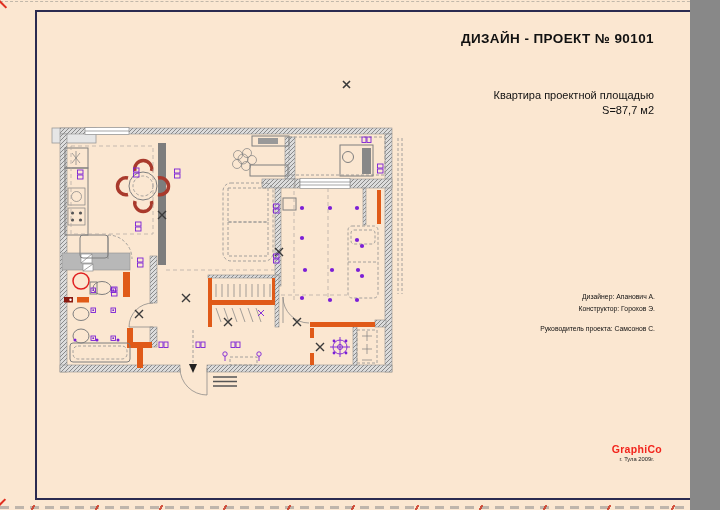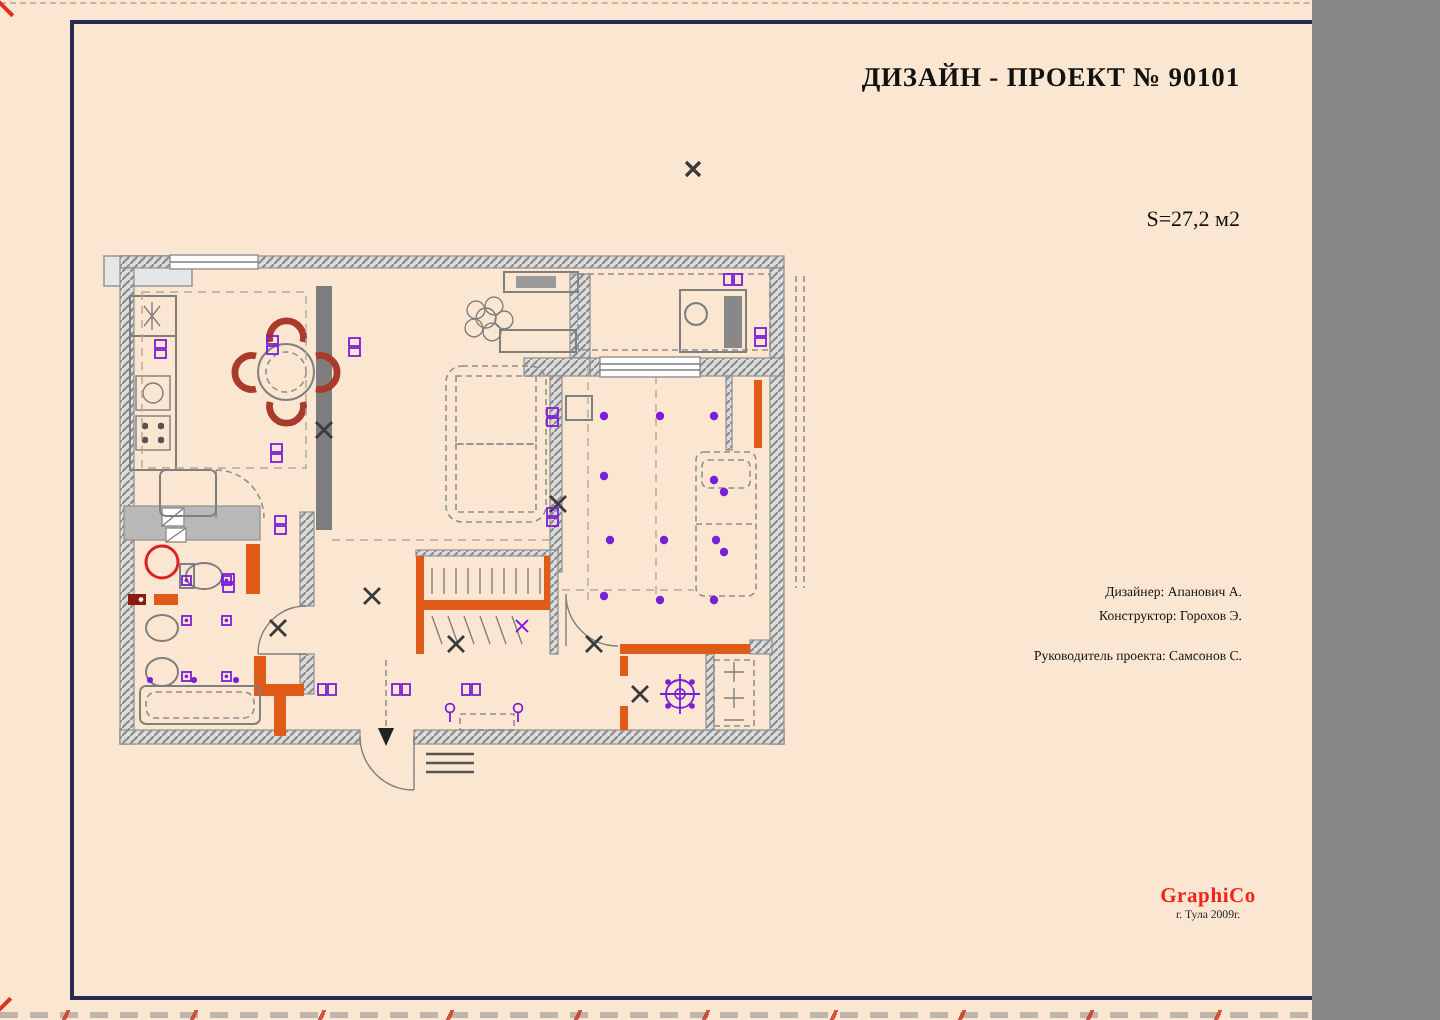--- a/index.html
+++ b/index.html
@@ -1,17 +1,17 @@
 <!DOCTYPE html>
 <html><head>
 <meta charset="utf-8">
 <style>
   html,body{margin:0;padding:0;background:#888;}
   .sheet{position:relative;width:656px;height:510px;background:#fbe7d1;overflow:hidden;
-         font-family:Liberation Serif, serif;color:#111;}
+         font-family:Liberation Sans, sans-serif;color:#111;padding-left:34px;}
   .edge-top{position:absolute;left:0;top:1px;width:720px;height:0;border-top:1px dashed #c2b8aa;}
   .edge-bottom{position:absolute;left:0;top:503px;width:720px;height:7px;
     background:
       repeating-linear-gradient(115deg, transparent 0 30px, rgba(205,60,40,.85) 30px 32px),
       repeating-linear-gradient(90deg, rgba(150,148,145,.6) 0 9px, transparent 9px 15px);
     background-size:64px 7px,15px 3px;background-position:0 2px,0 3px;background-repeat:repeat-x;}
   .tick{position:absolute;width:11px;height:2px;background:#e03020;}
   .tick.tl{left:-3px;top:3px;transform:rotate(45deg);}
   .tick.tr{left:708px;top:3px;transform:rotate(-45deg);}
   .tick.bl{left:-4px;top:502px;transform:rotate(-45deg);}
@@ -49,21 +49,22 @@
 <body>
 
 <div class="sheet">
   <div class="edge-top"></div>
   <div class="tick tl"></div>
   <div class="tick tr"></div>
   <div class="tick bl"></div>
   <div class="frame"></div>
 
   <div class="title">ДИЗАЙН - ПРОЕКТ  № 90101</div>
-  <div class="sub2">S=27,2 м2</div>
+  <div class="sub1">Квартира проектной площадью</div>
+  <div class="sub2">S=87,7 м2</div>
 
   <div class="credits">
     <div>Дизайнер:  Апанович А.</div>
     <div>Конструктор: Горохов Э.</div>
     <div class="gap"></div>
     <div>Руководитель проекта: Самсонов С.</div>
   </div>
 
   <div class="brand">
     <div class="brand-name">GraphiCo</div>

